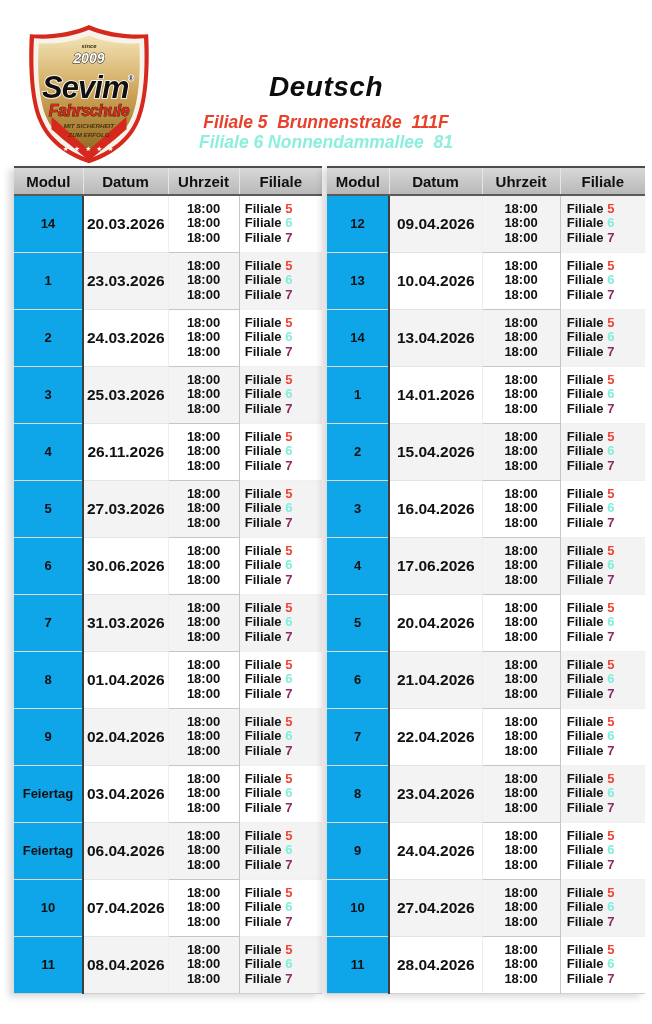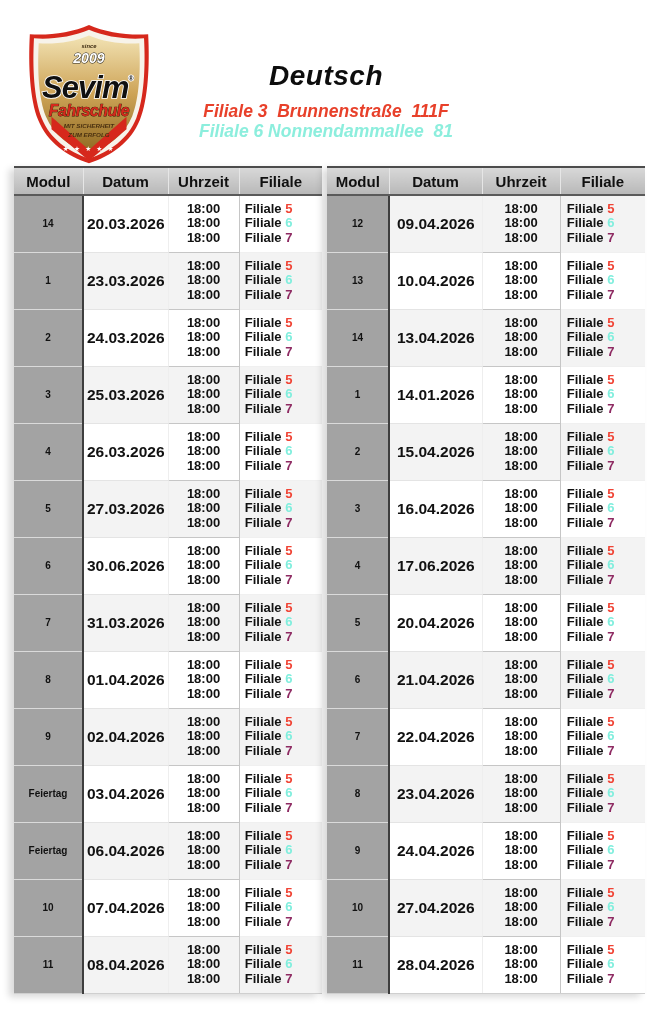--- a/index.html
+++ b/index.html
@@ -3,21 +3,21 @@
 <meta charset="utf-8">
 <style>
   * { margin:0; padding:0; box-sizing:border-box; }
   html,body { background:#ffffff; }
   body {
     width:652px; height:1024px; position:relative; overflow:hidden;
     font-family:"Liberation Sans", sans-serif;
   }
 
   
-  .titlebox { position:absolute; top:60px; left:0; width:100%; text-align:center; }
+  .titlebox { position:absolute; top:71px; left:0; width:100%; text-align:center; }
   .title {
     font-size:28px; font-weight:bold; font-style:italic; color:#0d0d0d;
     letter-spacing:0.5px; margin-bottom:9px;
   }
   .branch {
     font-size:17.5px; font-weight:bold; font-style:italic;
     line-height:20px; white-space:pre;
   }
 
   
@@ -44,21 +44,21 @@
 
   th {
     height:28px; background:linear-gradient(#d8d8d8,#b8b8b8);
     font-size:15px; font-weight:bold; color:#101010;
     border-bottom:2px solid #5a5a5a; border-right:1px solid #e6e6e6;
   }
   th:last-child { border-right:none; }
 
   td { height:57px; text-align:center; vertical-align:middle; font-weight:bold; color:#111; }
   td.modul {
-    background:#a3a3a3; font-size:10px;
+    background:#0ea5e9; font-size:13px;
     border-right:2px solid #3e3e3e; border-bottom:1px solid #dadada;
   }
   td.datum { font-size:15.5px; border-bottom:1px solid #e4e4e4; border-right:1px solid #eeeeee; }
   td.uhrzeit { font-size:13px; border:1px solid #c6c6c6; }
   td.filiale { font-size:13px; border-bottom:1px solid #f0f0f0; }
   tr.alt td.datum, tr.alt td.uhrzeit, tr.alt td.filiale { background:#f3f3f3; }
   tr:last-child td { border-bottom:1px solid #cfcfcf; }
 
   .tm { line-height:14.6px; }
   .fl { line-height:14.6px; width:72px; margin:0 auto; text-align:left; white-space:pre; }
@@ -84,21 +84,21 @@
   <text x="85" y="52" text-anchor="middle" class="lg-year">2009</text>
   <text x="83" y="93" text-anchor="middle" class="lg-name"><tspan>Sevim</tspan><tspan class="lg-reg" dy="-20">®</tspan></text>
   <text x="85" y="115" text-anchor="middle" class="lg-sub">Fahrschule</text>
   <text x="85" y="130" text-anchor="middle" class="lg-motto">MIT SICHERHEIT</text>
   <text x="85" y="140" text-anchor="middle" class="lg-motto">ZUM ERFOLG</text>
   <text x="85" y="157" text-anchor="middle" class="lg-stars">★ ★ ★ ★ ★</text>
 </svg>
 
 <div class="titlebox">
   <div class="title">Deutsch</div>
-  <div class="branch" style="color: rgb(232, 64, 42);">Filiale 3  Brunnenstraße  111F</div>
+  <div class="branch" style="color: rgb(232, 64, 42);">Filiale 5  Brunnenstraße  111F</div>
   <div class="branch" style="color: rgb(140, 238, 221);">Filiale 6 Nonnendammallee  81</div>
 </div>
 
 <table class="sched tleft">
   <colgroup>
       <col style="width:69px">
       <col style="width:85px">
       <col style="width:71px">
       <col style="width:83px">
     </colgroup>
@@ -162,21 +162,21 @@
           <div class="tm">18:00</div>
         </td>
         <td class="filiale">
           <div class="fl">Filiale <span style="color:#f04334">5</span></div>
           <div class="fl">Filiale <span style="color:#7feedd">6</span></div>
           <div class="fl">Filiale <span style="color:#8e2a62">7</span></div>
         </td>
       </tr>
       <tr>
         <td class="modul">4</td>
-        <td class="datum">26.03.2026</td>
+        <td class="datum">26.11.2026</td>
         <td class="uhrzeit">
           <div class="tm">18:00</div>
           <div class="tm">18:00</div>
           <div class="tm">18:00</div>
         </td>
         <td class="filiale">
           <div class="fl">Filiale <span style="color:#f04334">5</span></div>
           <div class="fl">Filiale <span style="color:#7feedd">6</span></div>
           <div class="fl">Filiale <span style="color:#8e2a62">7</span></div>
         </td>

